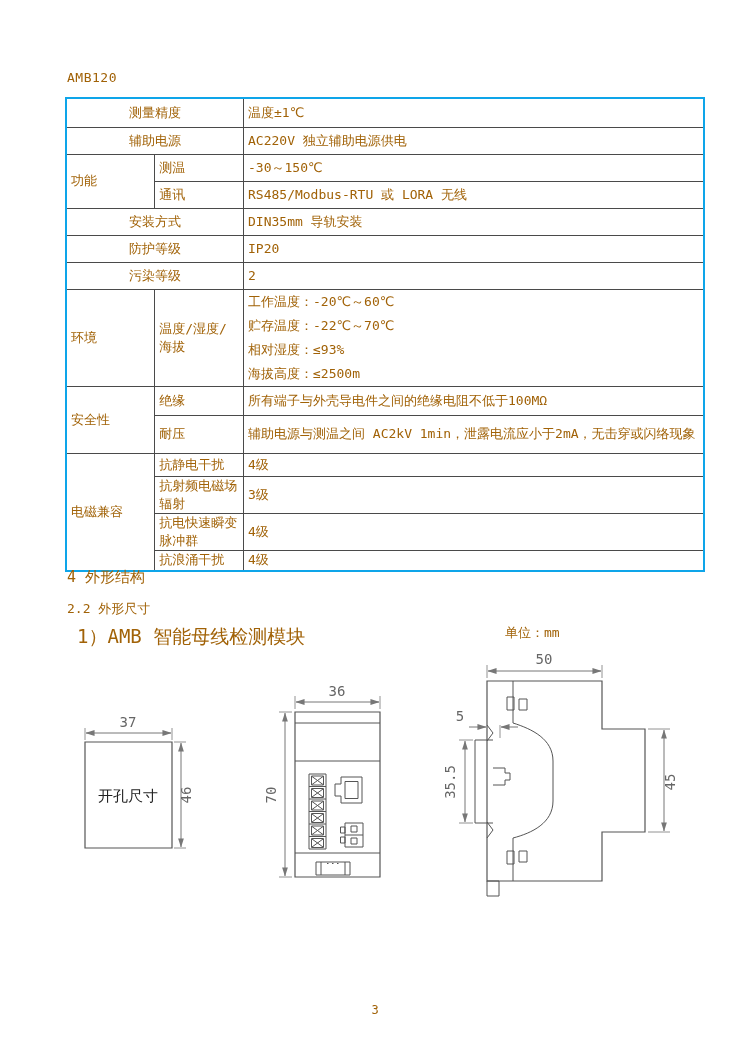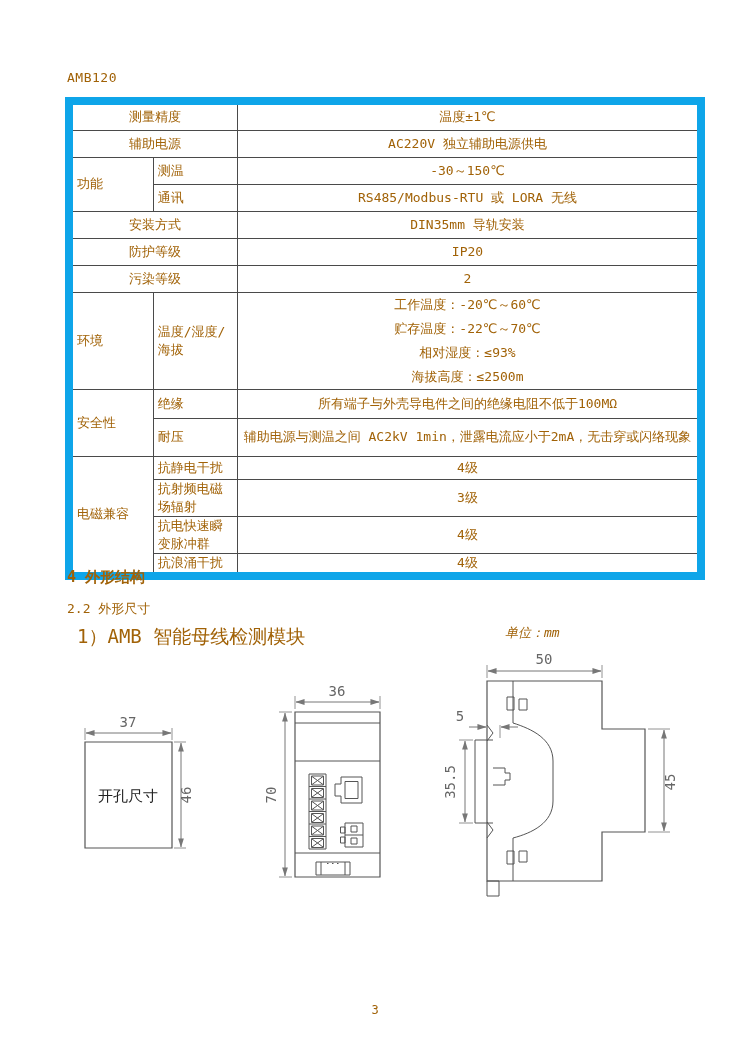--- a/index.html
+++ b/index.html
@@ -22,47 +22,46 @@
     width:640px;
     border-collapse:collapse;
     table-layout:fixed;
     font-size:13px;
   }
   table.spec td{
     border:1px solid #4a4a4a;
     padding:0 4px;
     overflow:hidden;
   }
-  table.spec{border:8px solid #0ea5e9;}
+  table.spec{border:2px solid #0ea5e9;}
   td.g{
     width:47px;
     padding:0 6px;
     line-height:20px;
     word-break:break-all;
   }
   td.l{width:142px;text-align:left;}
-  td.v{width:451px;text-align:center;padding-left:10px;margin-top:36px;}
+  td.v{width:451px;text-align:left;padding-left:10px;margin-top:36px;}
   td.ml{text-align:center;}
   .envline{line-height:24px;}
   .sec-h{
     position:absolute;left:67px;top:568px;
-    font-size:15px;font-weight:bold;
+    font-size:15px;font-weight:normal;
   }
   .sec-sh{
     position:absolute;left:67px;top:600px;
     font-size:13px;
   }
   .sec-item{
     position:absolute;left:77px;top:624px;
     font-size:19px;
   }
   .unit{
     position:absolute;left:505px;top:624px;
     font-size:13px;
-    font-style:italic;
   }
   svg.draw{position:absolute;left:60px;top:645px;}
   svg.draw *{vector-effect:non-scaling-stroke;}
   .outline{fill:none;stroke:#555;stroke-width:1.2;}
   .thin{fill:none;stroke:#555;stroke-width:1;}
   .dimline{stroke:#777;stroke-width:1;fill:none;}
   .ext{stroke:#777;stroke-width:0.8;fill:none;}
   text.dim{
     fill:#666;font-size:14px;
     font-family:"DejaVu Sans Mono",monospace;

